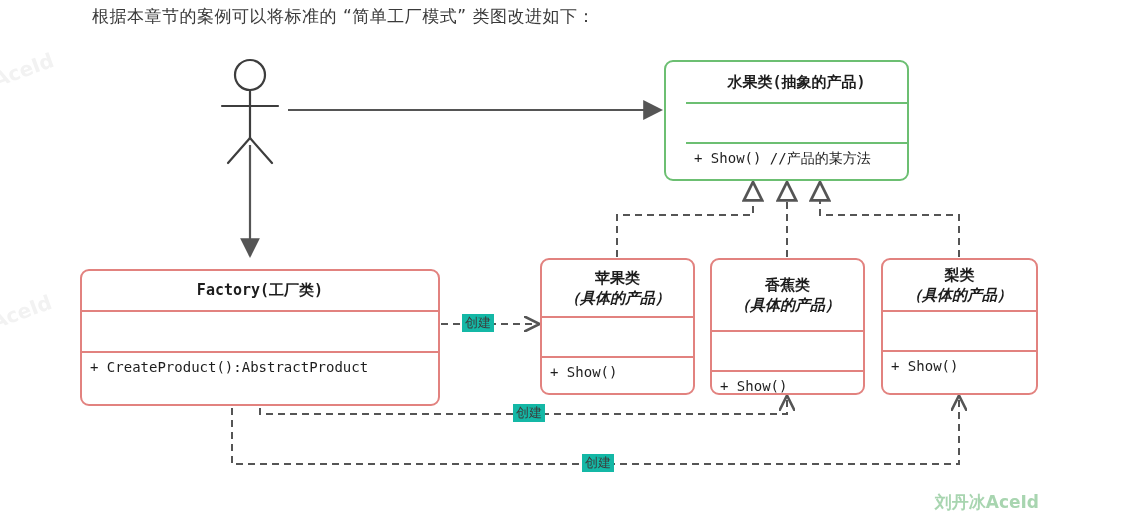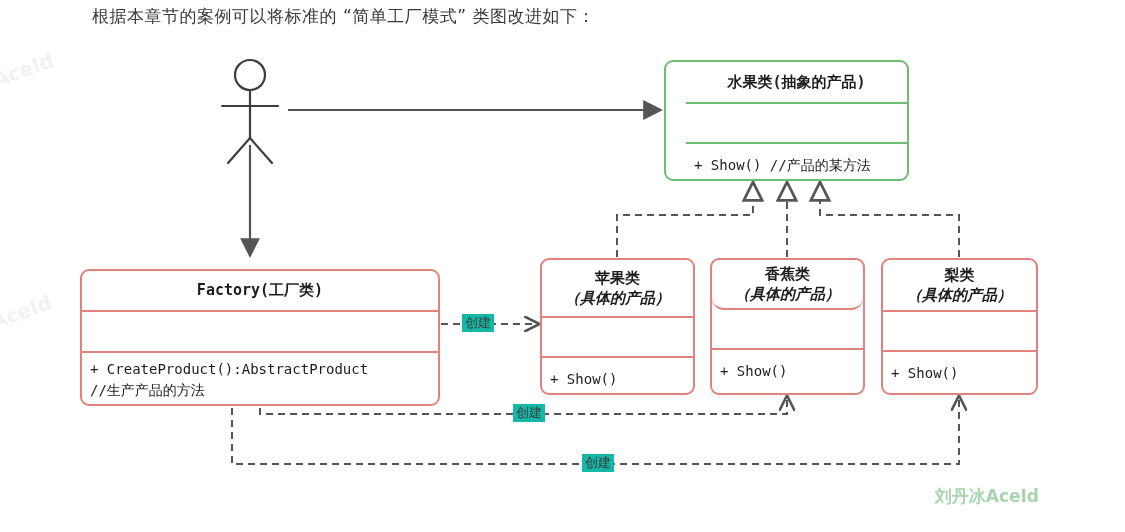--- a/index.html
+++ b/index.html
@@ -70,21 +70,21 @@
     color: #1d1d1d;
     font-size: 15px;
     line-height: 1.35;
     text-align: center;
   }
   .cb-title .t2 { font-weight: bold; font-style: italic; }
   .cb-attrs { }
   .cb-methods {
     display: flex;
     flex-direction: column;
-    justify-content: flex-end;
+    justify-content: flex-start;
     padding: 4px 6px 4px 8px;
     font-family: "DejaVu Sans Mono", "Liberation Mono", monospace;
     font-size: 14px;
     color: #1d1d1d;
     line-height: 1.45;
   }
 
   
   .edge-label {
     position: absolute;
@@ -103,21 +103,21 @@
     font-size: 20px;
     font-weight: bold;
     color: #f2f2f2;
     transform: rotate(-20deg);
     white-space: nowrap;
     user-select: none;
   }
   .wm-brand {
     position: absolute;
     right: 86px;
-    bottom: 24px;
+    bottom: 18px;
     font-family: "DejaVu Sans", "Liberation Sans", sans-serif;
     font-size: 17px;
     font-weight: bold;
     color: #a8d5b0;
     white-space: nowrap;
     user-select: none;
   }
 </style>
 </head>
 <body>
@@ -177,37 +177,36 @@
     </div>
   </div>
 
   <div class="class-box" style="left:80px; top:258px; width:360px; height:137px;margin-top:11px;">
     <div class="cb-row cb-title" style="height:41px;">
       <div>Factory(工厂类)</div>
     </div>
     <div class="cb-row cb-attrs" style="height:41px;"></div>
     <div class="cb-row last cb-methods" style="height:51px;">
       <div>+ CreateProduct():AbstractProduct</div>
-      <div>//生产产品的方法</div>
     </div>
   </div>
 
   <div class="class-box" style="left:540px; top:258px; width:155px; height:137px;">
     <div class="cb-row cb-title" style="height:58px;">
       <div>苹果类</div>
       <div class="t2">（具体的产品）</div>
     </div>
     <div class="cb-row cb-attrs" style="height:40px;"></div>
     <div class="cb-row last cb-methods" style="height:35px;">
       <div>+ Show()</div>
     </div>
   </div>
 
   <div class="class-box" style="left:710px; top:258px; width:155px; height:137px;">
-    <div class="cb-row cb-title" style="height:50px;border-radius:12px;">
+    <div class="cb-row cb-title" style="height:72px;">
       <div>香蕉类</div>
       <div class="t2">（具体的产品）</div>
     </div>
     <div class="cb-row cb-attrs" style="height:40px;"></div>
     <div class="cb-row last cb-methods" style="height:35px;">
       <div>+ Show()</div>
     </div>
   </div>
 
   <div class="class-box" style="left:881px; top:258px; width:157px; height:137px;">

